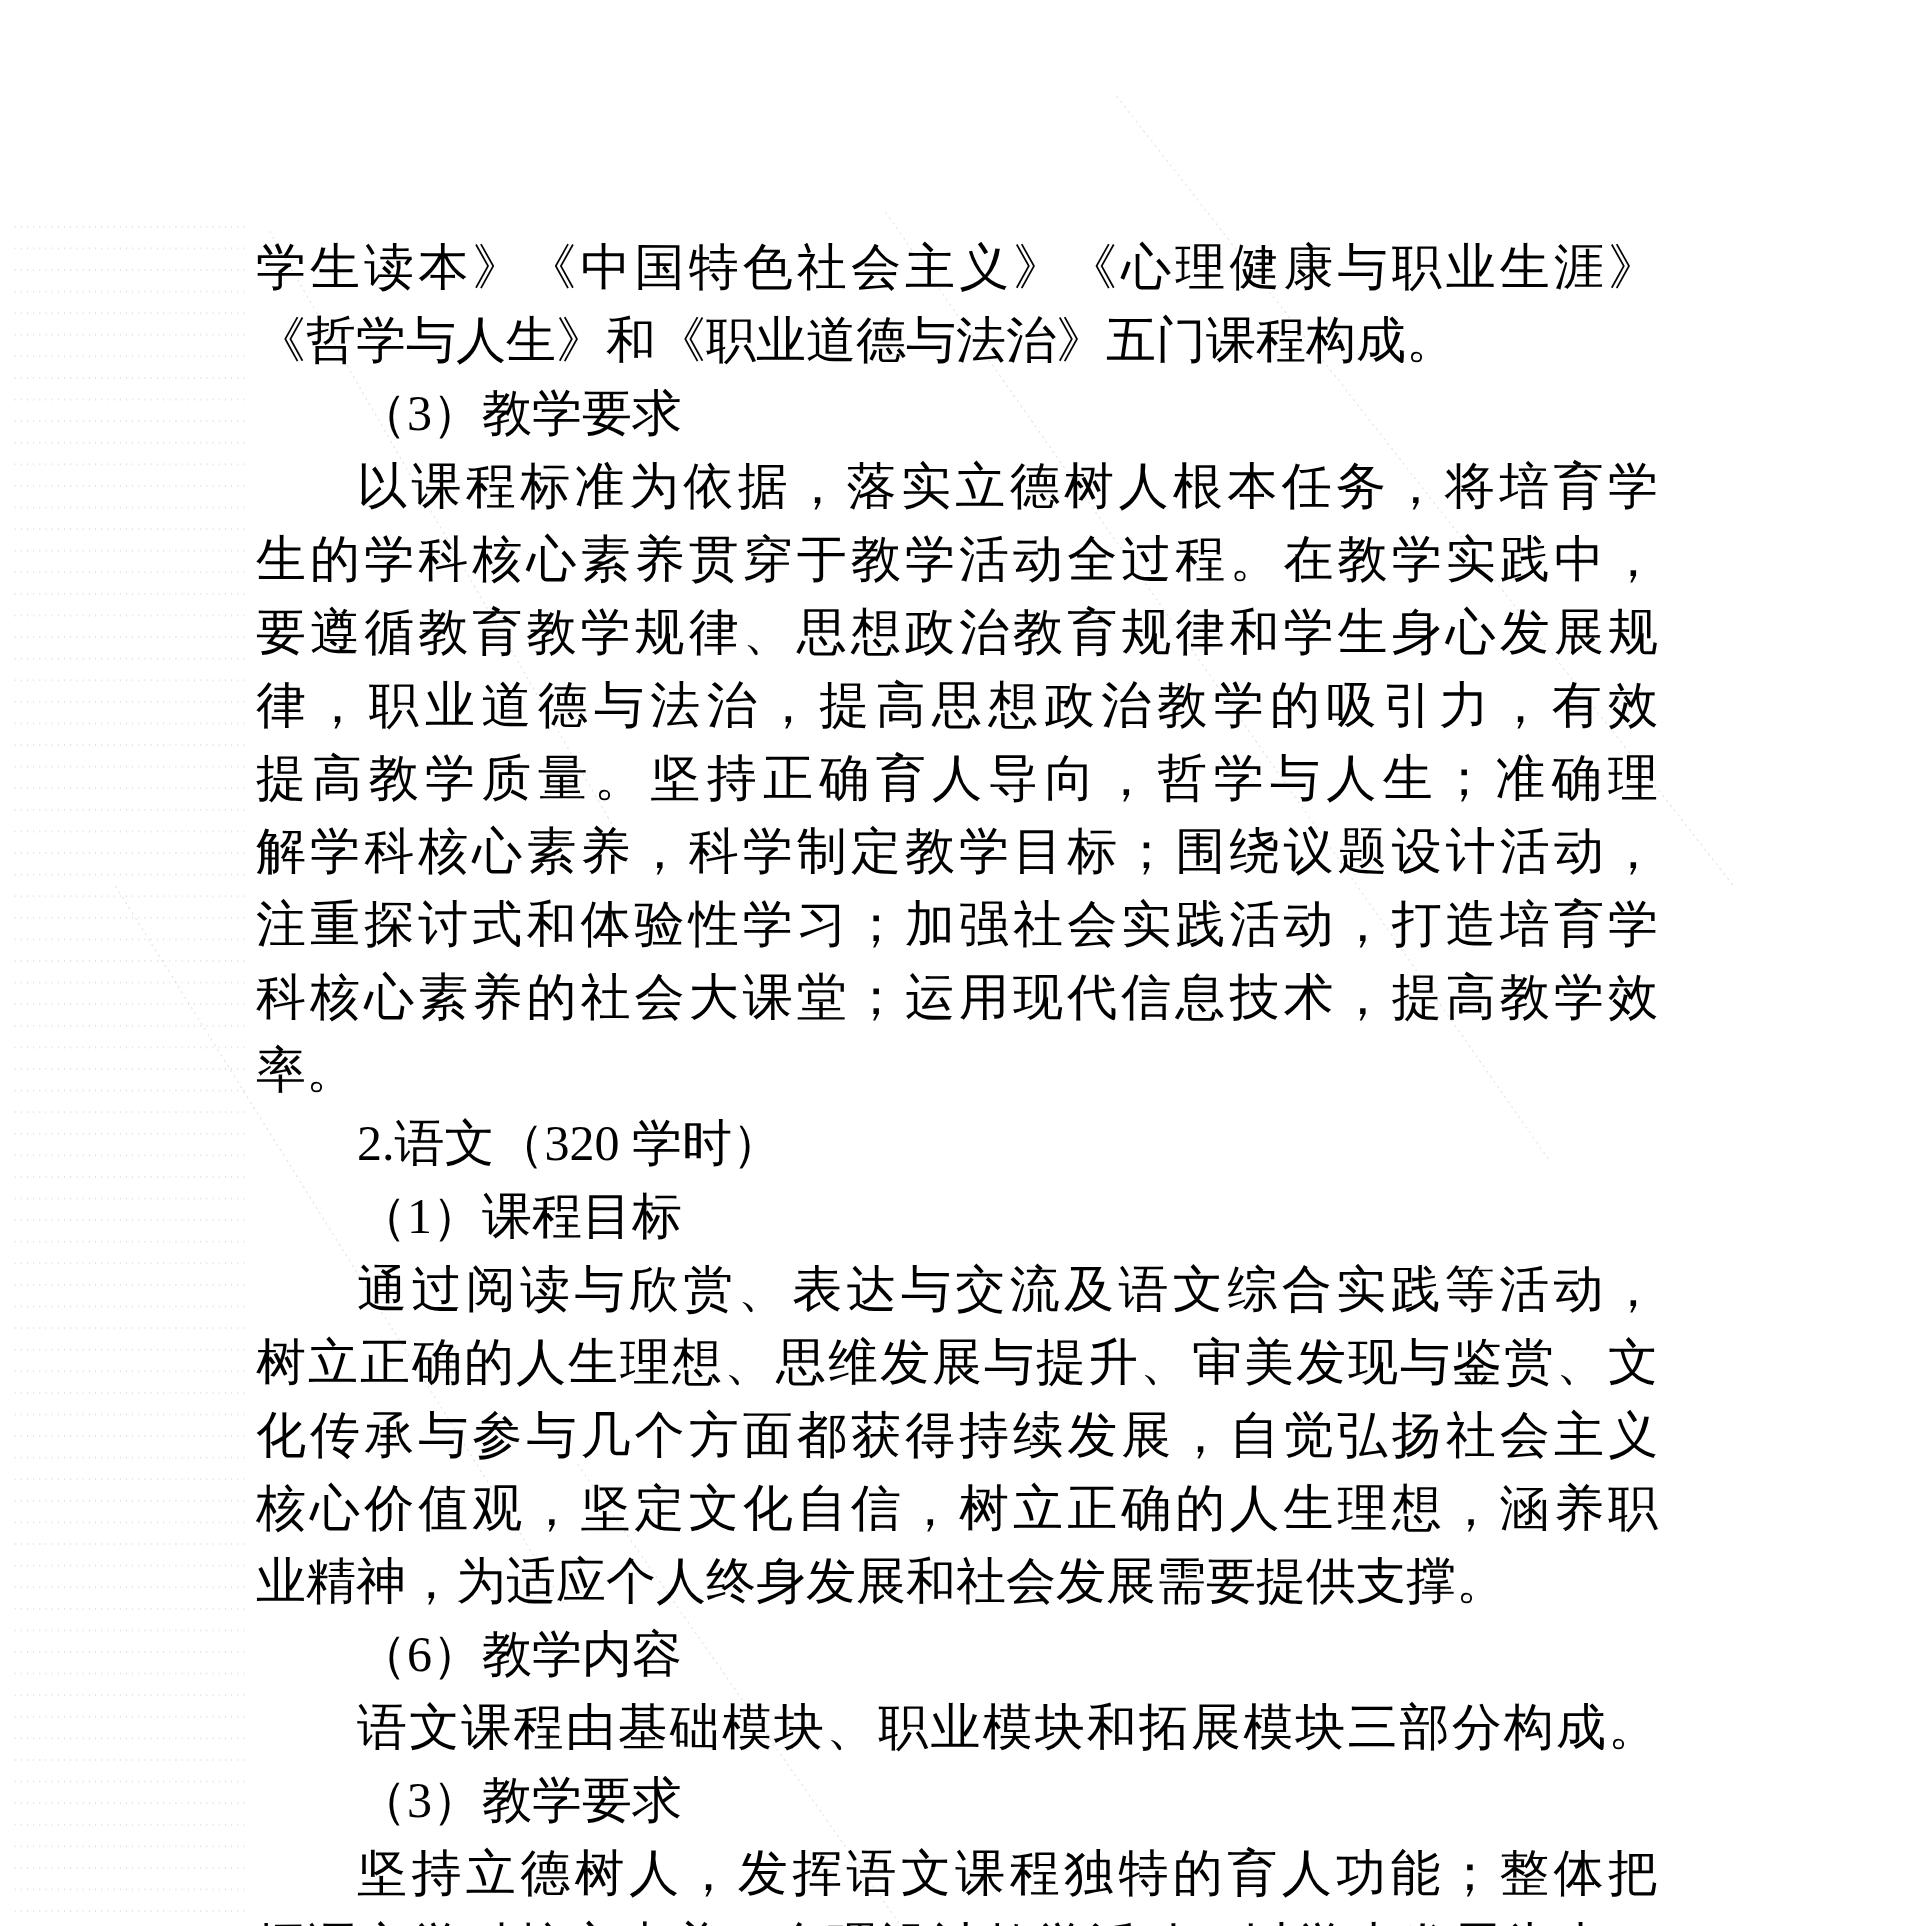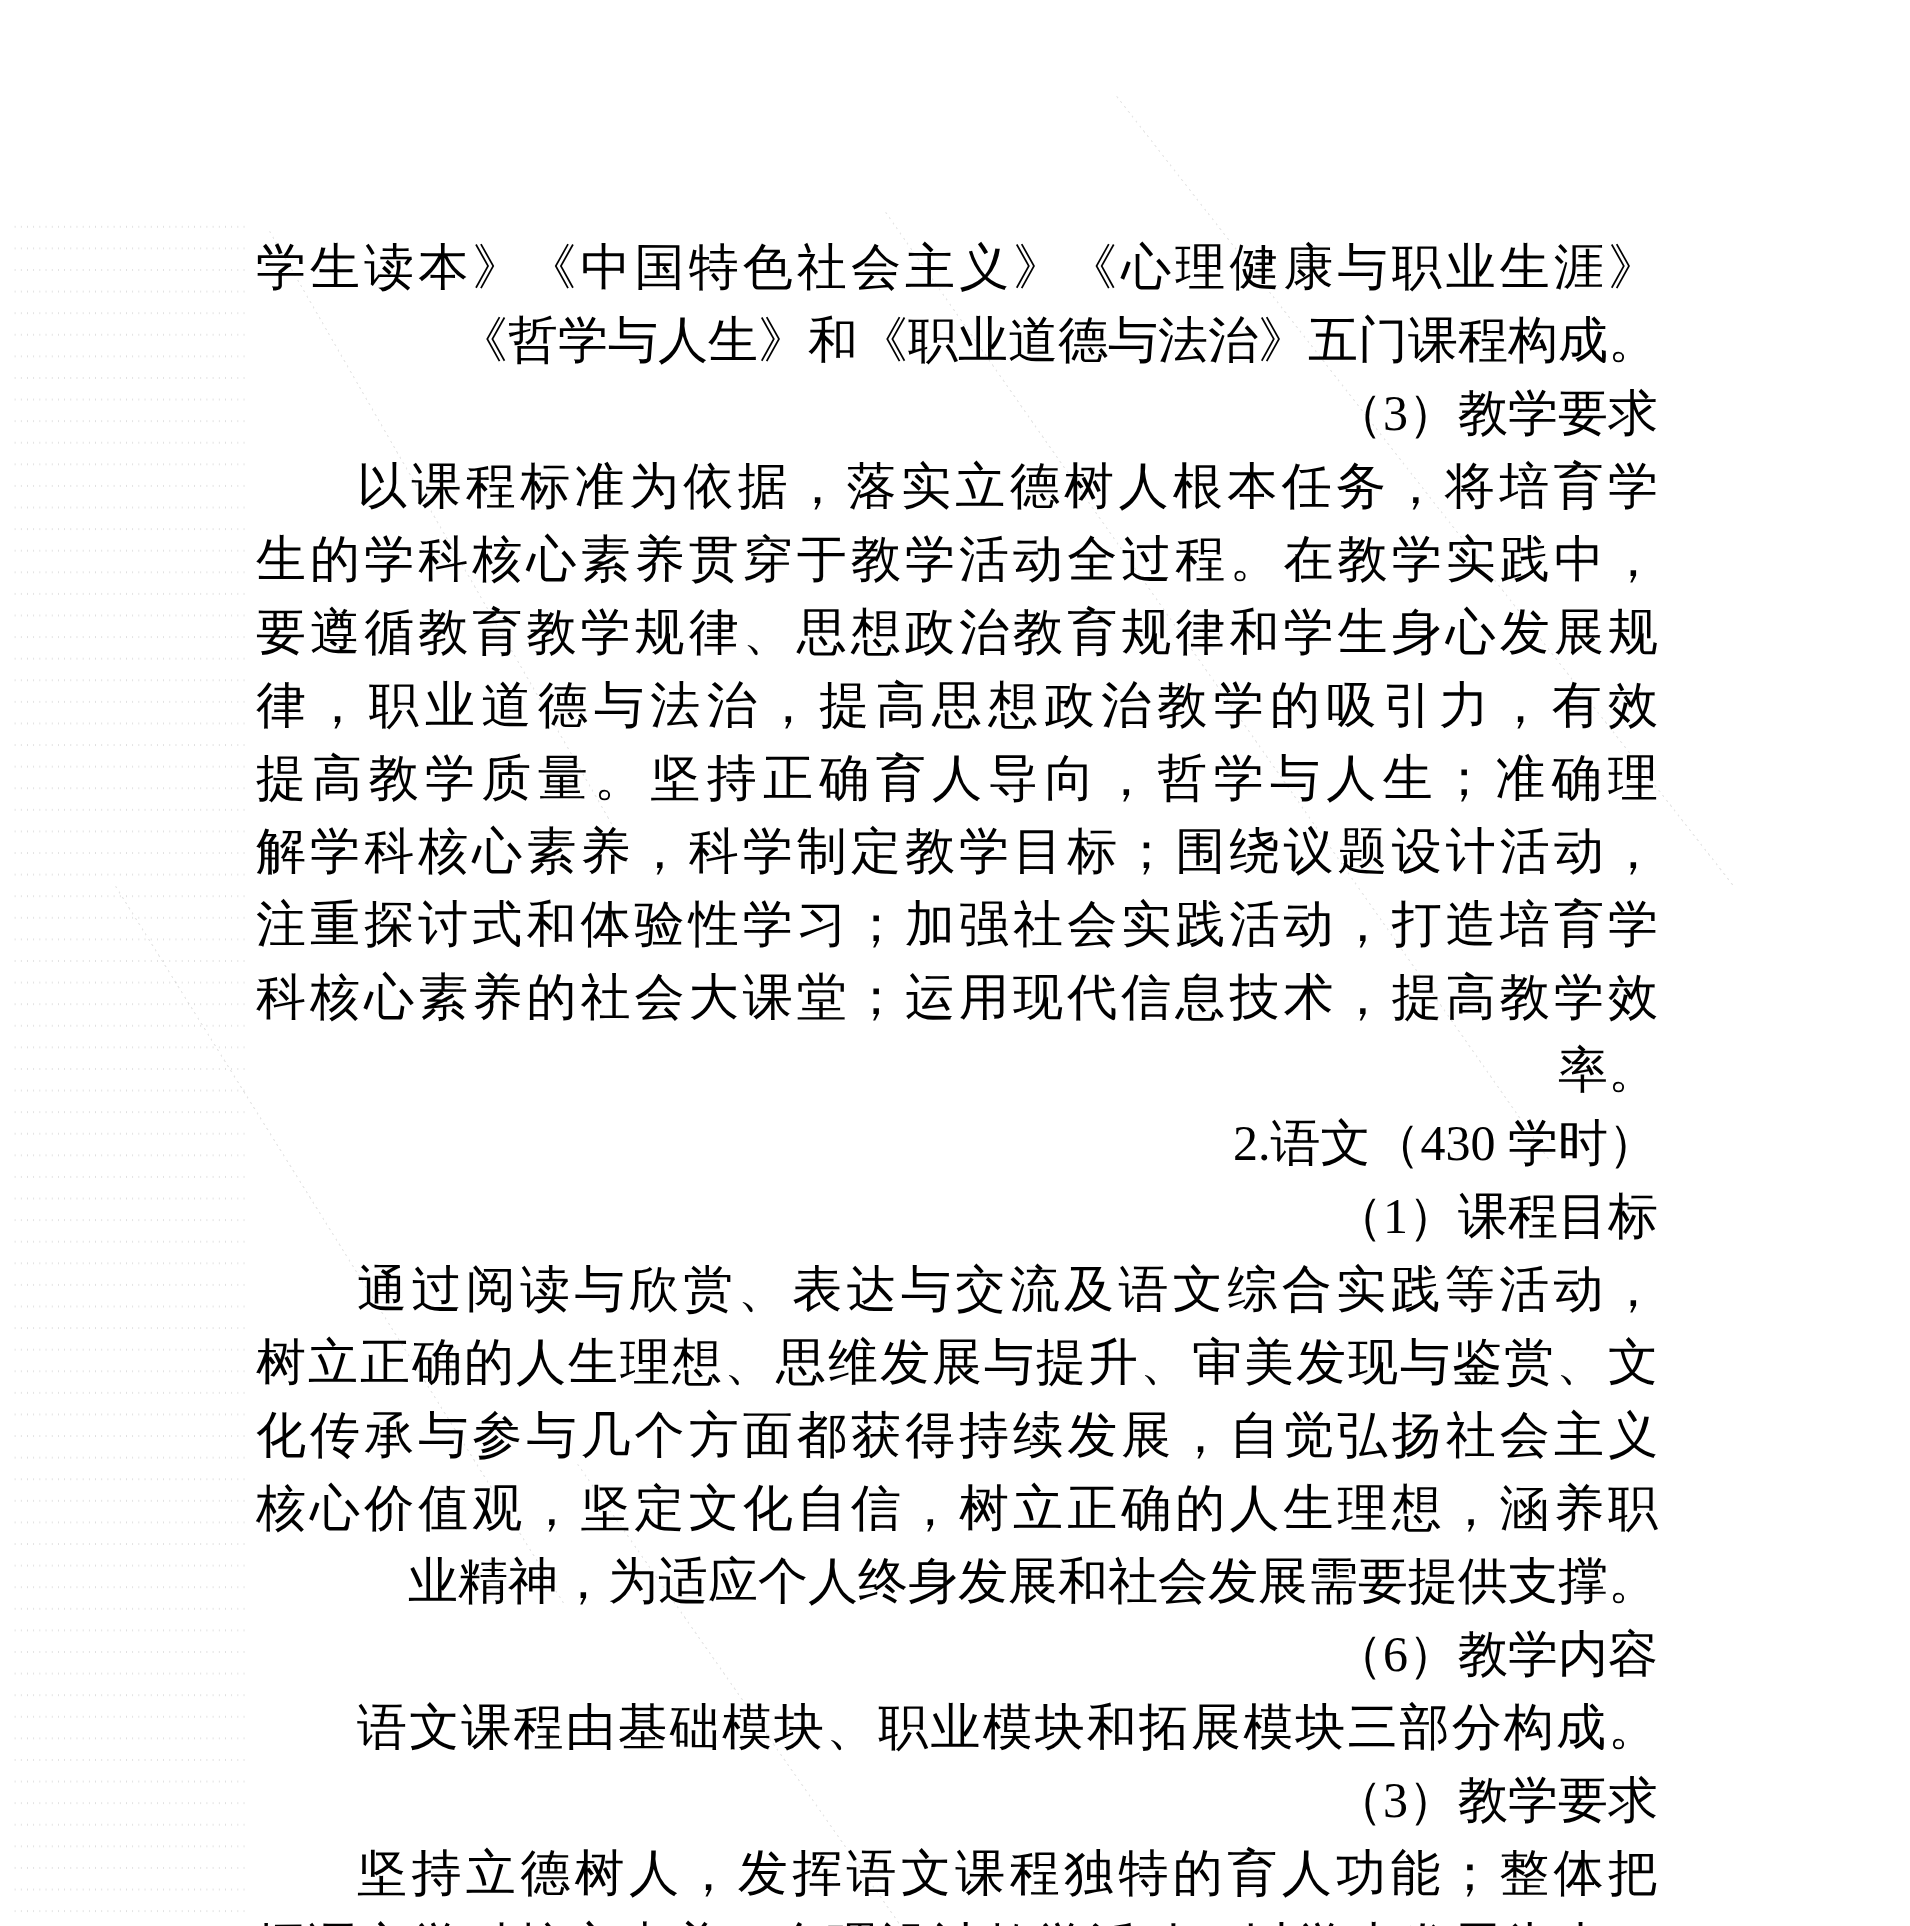--- a/index.html
+++ b/index.html
@@ -12,21 +12,21 @@
   .dots-left{left:11.6px;top:216px;width:235px;height:2465px;}
   .diag{position:absolute;height:1.2px;transform-origin:0 0;opacity:.35;pointer-events:none;
         background-image:repeating-linear-gradient(90deg, rgba(120,120,120,.6) 0 2.3px, transparent 2.3px 6.2px);}
   .d1{left:1117px;top:96px;width:1002px;transform:rotate(52deg);}
   .d2{left:886px;top:212px;width:1156px;transform:rotate(55deg);}
   .d3{left:116px;top:886px;width:847px;transform:rotate(58deg);}
   .d4{left:578px;top:1464px;width:1233px;transform:rotate(55deg);}
   .d5{left:270px;top:231px;width:693px;transform:rotate(60deg);}
 
   .textblock{position:absolute;left:256px;top:231px;width:1402px;}
-  .line{height:73px;line-height:73px;font-size:50px;text-align:right;}
+  .line{height:73px;line-height:73px;font-size:50px;text-align:left;}
   .jf{text-align:justify;text-align-last:justify;}
   .ind{text-indent:101px;}
   .b{font-weight:normal;}
 </style>
 </head>
 <body>
 
 <div class="page">
 
   <div class="dots dots-left"></div>
@@ -43,21 +43,21 @@
     <div class="line ind">（3）教学要求</div>
     <div class="line ind jf">以课程标准为依据，落实立德树人根本任务，将培育学</div>
     <div class="line jf">生的学科核心素养贯穿于教学活动全过程。在教学实践中，</div>
     <div class="line jf">要遵循教育教学规律、思想政治教育规律和学生身心发展规</div>
     <div class="line jf">律，职业道德与法治，提高思想政治教学的吸引力，有效</div>
     <div class="line jf">提高教学质量。坚持正确育人导向，哲学与人生；准确理</div>
     <div class="line jf">解学科核心素养，科学制定教学目标；围绕议题设计活动，</div>
     <div class="line jf">注重探讨式和体验性学习；加强社会实践活动，打造培育学</div>
     <div class="line jf">科核心素养的社会大课堂；运用现代信息技术，提高教学效</div>
     <div class="line">率。</div>
-    <div class="line ind"><span class="b">2.语文</span><span>（430 学时）</span></div>
+    <div class="line ind"><span class="b">2.语文</span><span>（320 学时）</span></div>
     <div class="line ind">（1）课程目标</div>
     <div class="line ind jf">通过阅读与欣赏、表达与交流及语文综合实践等活动，</div>
     <div class="line jf">树立正确的人生理想、思维发展与提升、审美发现与鉴赏、文</div>
     <div class="line jf">化传承与参与几个方面都获得持续发展，自觉弘扬社会主义</div>
     <div class="line jf">核心价值观，坚定文化自信，树立正确的人生理想，涵养职</div>
     <div class="line">业精神，为适应个人终身发展和社会发展需要提供支撑。</div>
     <div class="line ind">（6）教学内容</div>
     <div class="line ind jf">语文课程由基础模块、职业模块和拓展模块三部分构成。</div>
     <div class="line ind">（3）教学要求</div>
     <div class="line ind jf">坚持立德树人，发挥语文课程独特的育人功能；整体把</div>

